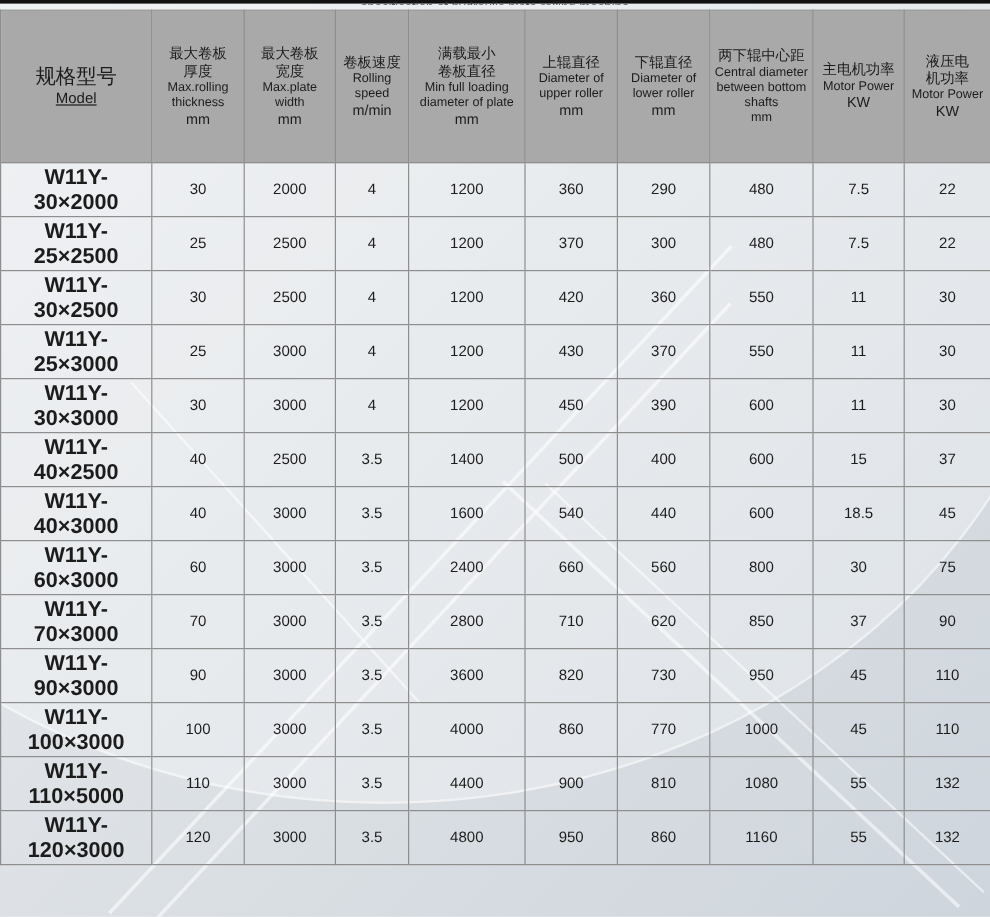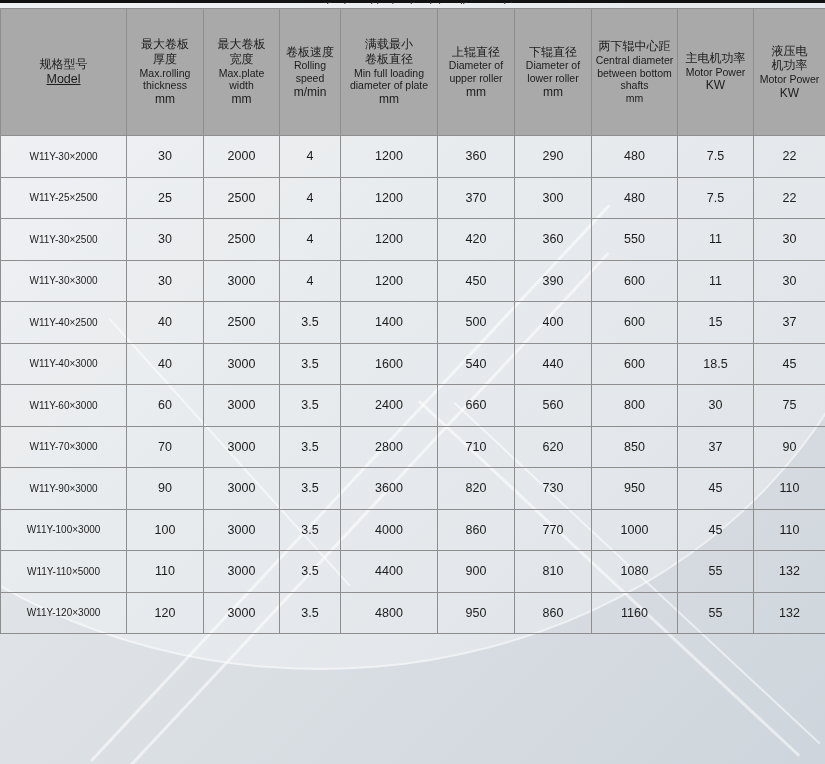--- a/index.html
+++ b/index.html
@@ -79,35 +79,36 @@
     vertical-align: middle;
     color: #1c1c1c;
   }
   table.spec thead th {
     background: #a9a9a9;
     height: 118px;
     padding: 4px 2px;
     font-weight: normal;
     line-height: 1.22;
   }
-  .hz { font-size: 12px; display: block; }
+  .hz { font-size: 17px; display: block; }
   .hz2 { font-size: 12px; display: block; }
   .he { font-size: 12.5px; display: block; text-decoration: underline; }
   .he-sm { font-size: 10.5px; display: block; }
   .hu { font-size: 12px; display: block; }
   .hu-sm { font-size: 10.5px; display: block; }
 
   table.spec tbody td {
     height: 38.5px;
     font-size: 12.5px;
     background: transparent;
   }
   table.spec tbody td.model {
-    font-size: 10px;
+    font-size: 18px;
     text-align: center;
+    font-weight: bold;
   }
   
   col.c0 { width: 126px; }
   col.c1 { width: 77px; }
   col.c2 { width: 76px; }
   col.c3 { width: 61px; }
   col.c4 { width: 97px; }
   col.c5 { width: 77px; }
   col.c6 { width: 77px; }
   col.c7 { width: 86px; }
@@ -232,20 +233,32 @@
           <td>2500</td>
           <td>4</td>
           <td>1200</td>
           <td>420</td>
           <td>360</td>
           <td>550</td>
           <td>11</td>
           <td>30</td>
         </tr>
         <tr>
+          <td class="model">W11Y-25×3000</td>
+          <td>25</td>
+          <td>3000</td>
+          <td>4</td>
+          <td>1200</td>
+          <td>430</td>
+          <td>370</td>
+          <td>550</td>
+          <td>11</td>
+          <td>30</td>
+        </tr>
+        <tr>
           <td class="model">W11Y-30×3000</td>
           <td>30</td>
           <td>3000</td>
           <td>4</td>
           <td>1200</td>
           <td>450</td>
           <td>390</td>
           <td>600</td>
           <td>11</td>
           <td>30</td>

